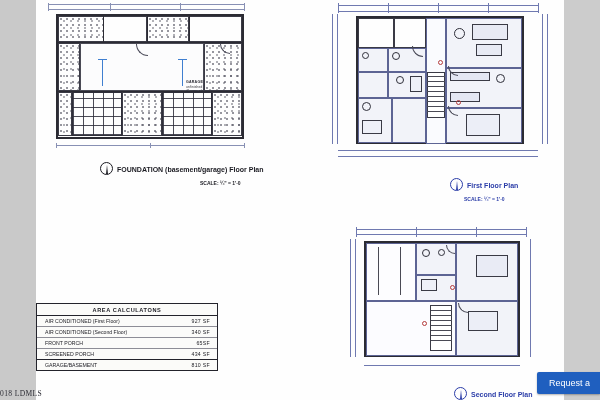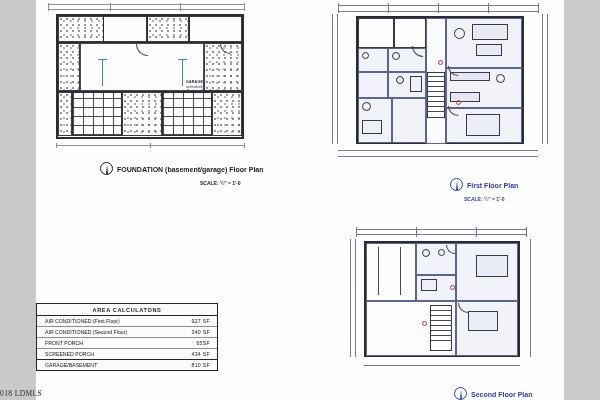--- a/index.html
+++ b/index.html
@@ -336,14 +336,15 @@
       <div class="arow last">
         <span class="lbl">GARAGE/BASEMENT</span>
         <span class="val">810 SF</span>
       </div>
     </div>
 
   </div>
 
   <div class="mls">018 LDMLS</div>
 
+  <div class="reqbtn">Request a</div>
 
 </div>
 
 </body></html>

